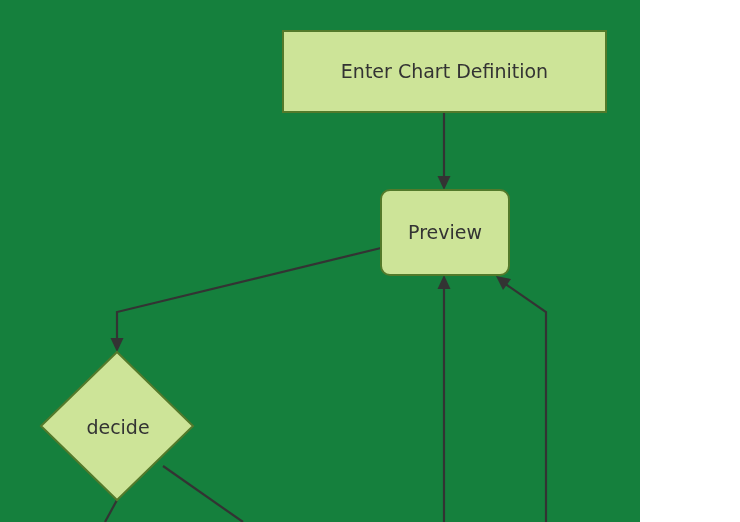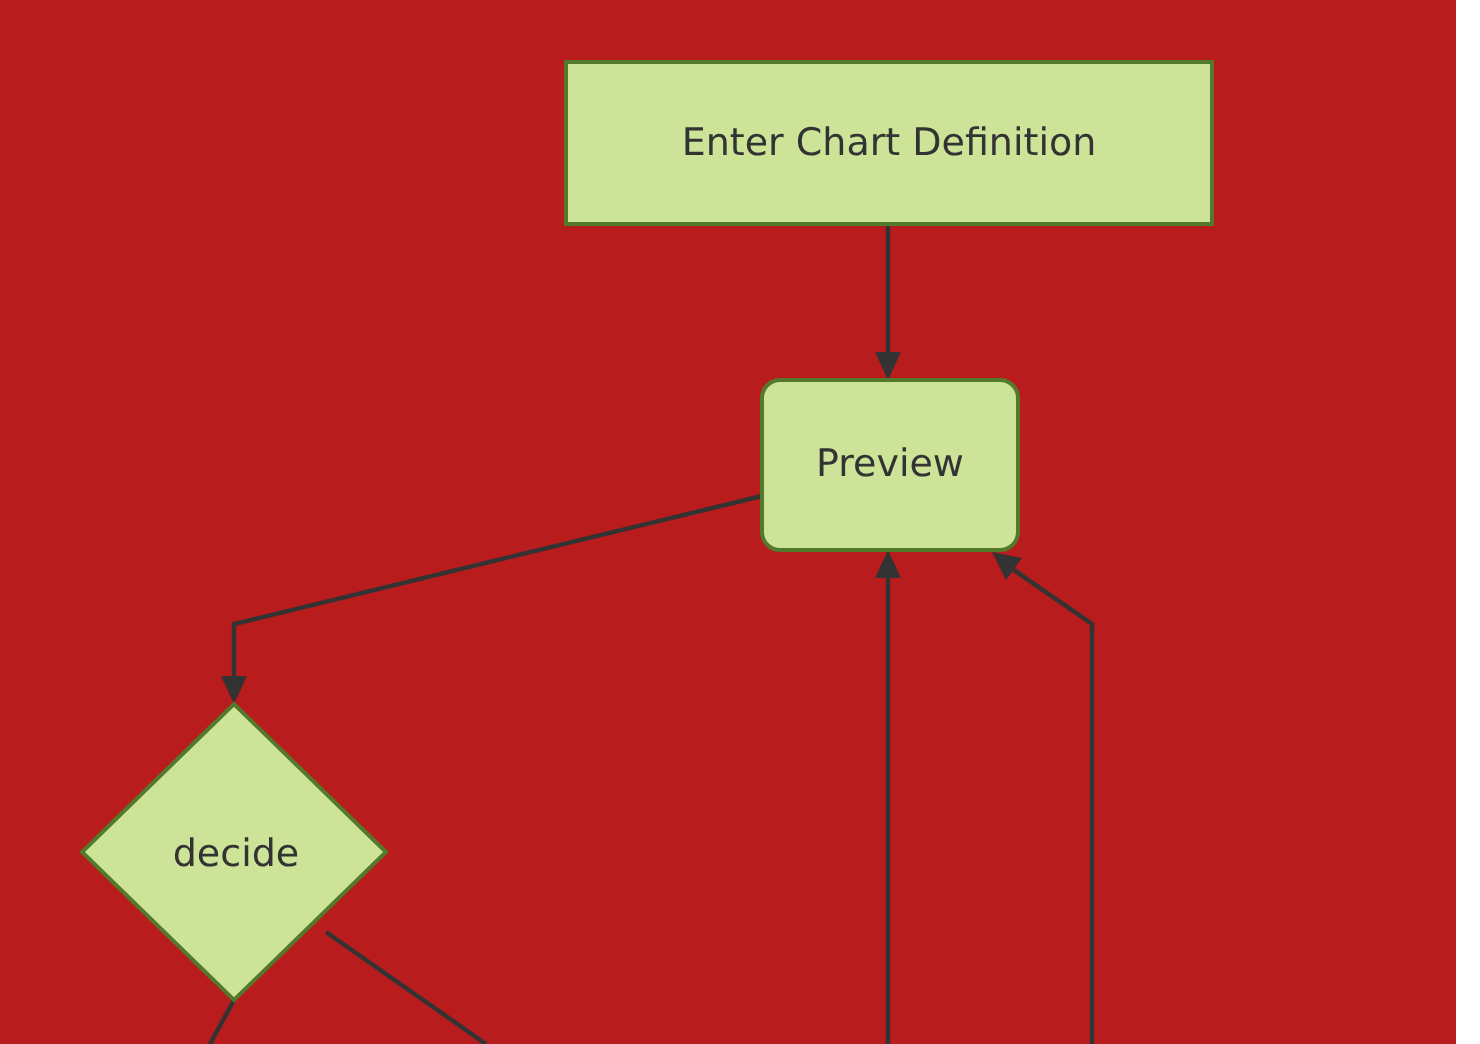--- a/index.html
+++ b/index.html
@@ -6,23 +6,23 @@
   html, body {
     margin: 0;
     padding: 0;
     background: #ffffff;
   }
   body {
     font-family: "DejaVu Sans", "Liberation Sans", sans-serif;
   }
   #diagram-canvas {
     position: relative;
-    width: 728px;
+    width: 640px;
     height: 522px;
-    background: #b91c1c;
+    background: #15803d;
     overflow: hidden;
   }
   #flow-svg {
     display: block;
     width: 740px;
     height: 522px;
   }
   .node-shape {
     fill: #cde498;
     stroke: #537a2b;

